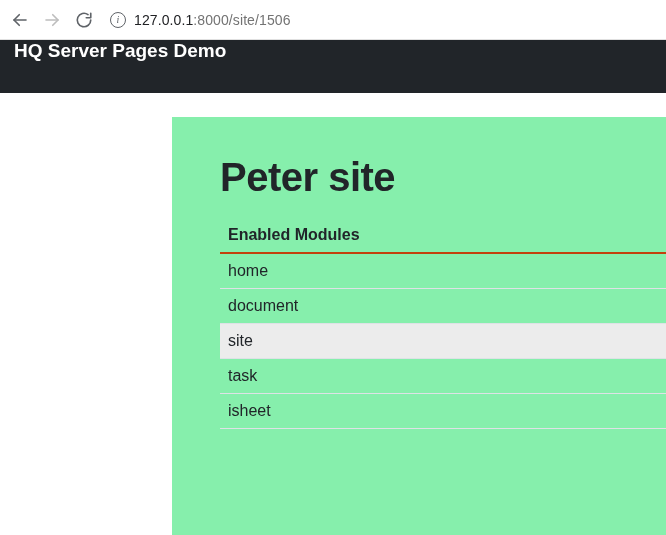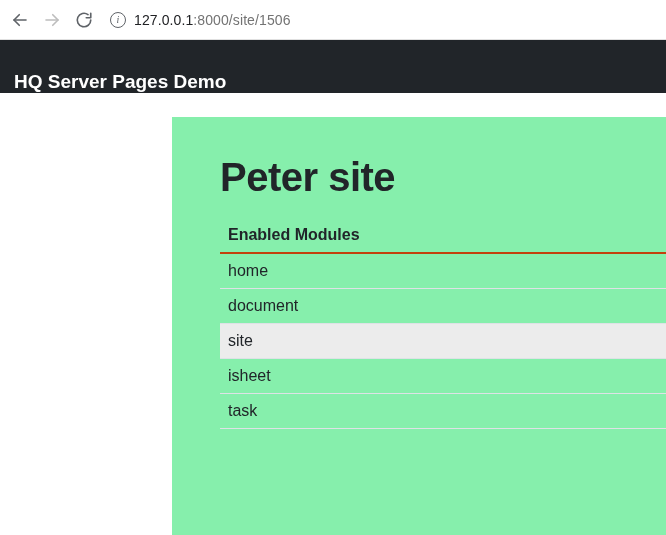--- a/index.html
+++ b/index.html
@@ -48,21 +48,21 @@
     color: #202124;
     letter-spacing: 0.1px;
   }
   .address-text .dim { color: #737373; }
 
   
   .app-nav {
     height: 53px;
     background: #212529;
     display: flex;
-    align-items: flex-end;
+    align-items: flex-start;
     padding: 0 14px;
     gap: 26px;
   }
   .brand {
     color: #ffffff;
     font-size: 19px;
     font-weight: 600;
   }
   .nav-link {
     color: rgba(255,255,255,0.55);
@@ -153,20 +153,20 @@
         <tr>
           <td>home</td>
         </tr>
         <tr>
           <td>document</td>
         </tr>
         <tr class="hover-row">
           <td>site</td>
         </tr>
         <tr>
-          <td>isheet</td>
+          <td>task</td>
         </tr>
         <tr>
-          <td>task</td>
+          <td>isheet</td>
         </tr>
       </tbody>
   </table>
 </div>
 
 </body></html>

